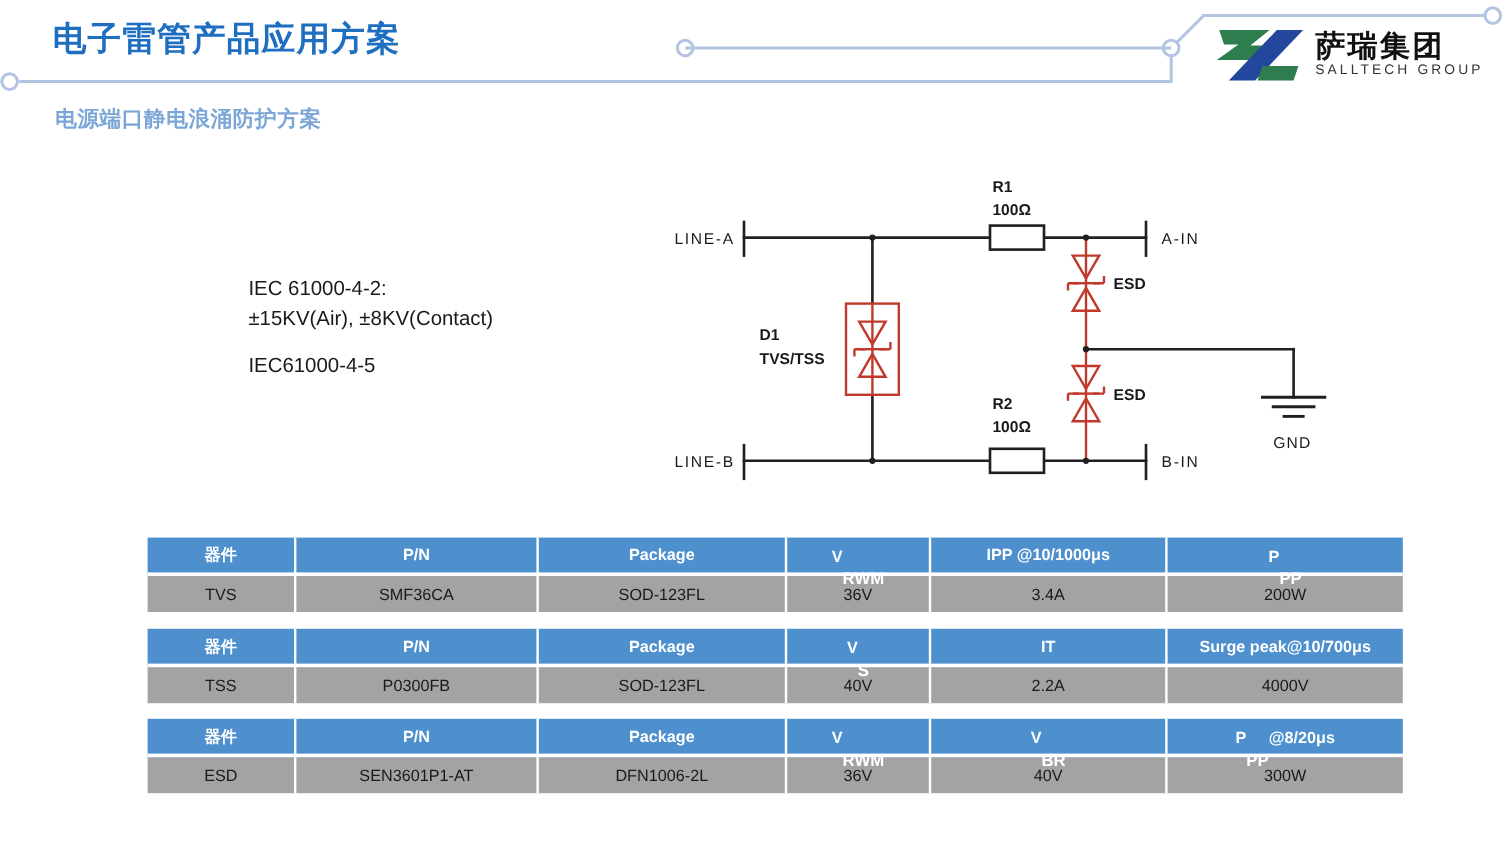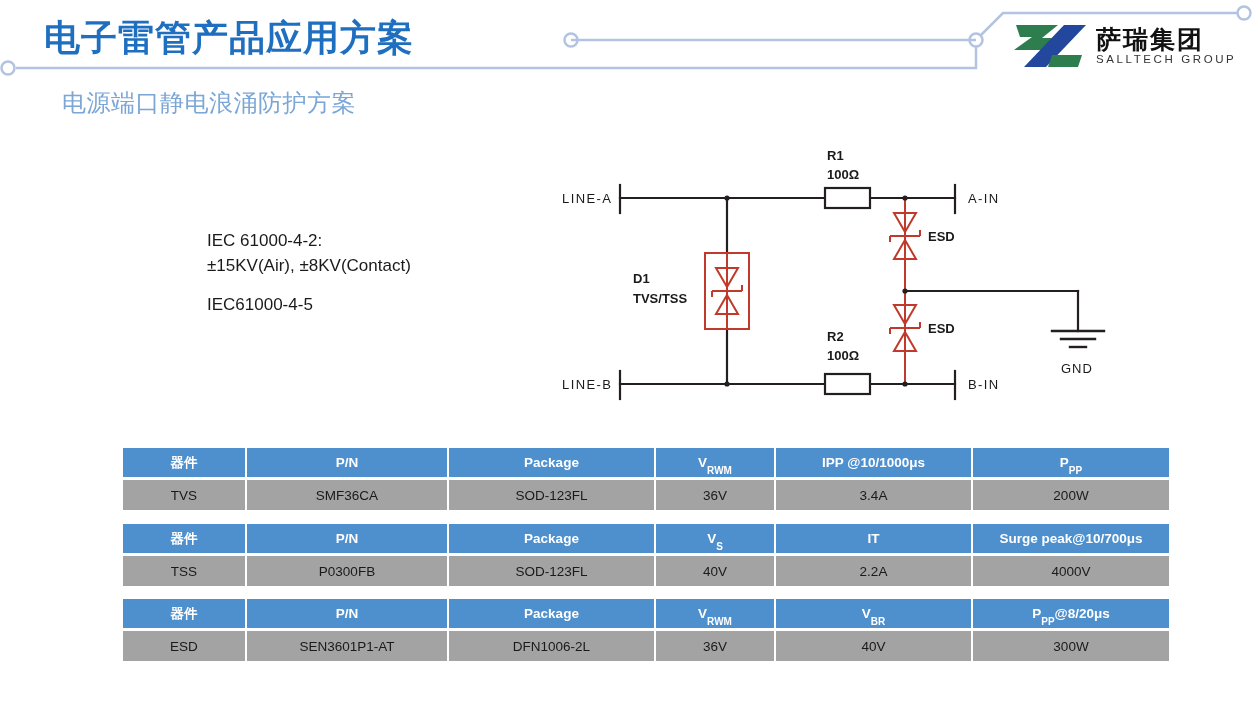--- a/index.html
+++ b/index.html
@@ -19,35 +19,34 @@
   
   #header-deco {
     position: absolute;
     left: 0; top: 0;
     width: 1256px; height: 90px;
     pointer-events: none;
   }
   #page-title {
     position: absolute;
     left: 44px; top: 14px;
-    font-size: 36px;
+    font-size: 28px;
     font-weight: bold;
     letter-spacing: 1px;
     color: #1f6fc0;
     white-space: nowrap;
   }
   #page-subtitle {
     position: absolute;
     left: 46px; top: 87px;
-    font-size: 24px;
-    font-weight: normal;
+    font-size: 18px;
+    font-weight: bold;
     letter-spacing: 0.5px;
     color: #7ba6d6;
     white-space: nowrap;
-    margin-left: 16px;
   }
 
   
   #logo {
     position: absolute;
     left: 1012px; top: 22px;
     width: 236px; height: 48px;
     display: flex;
     align-items: center;
   }
@@ -122,21 +121,21 @@
   .spec-table td:last-child { border-right: none; }
   .spec-table tbody tr { border-top: 3px solid #ffffff; }
 
   .c0 { width: 122px; }
   .c1 { width: 200px; }
   .c2 { width: 205px; }
   .c3 { width: 118px; }
   .c4 { width: 195px; }
   .c5 { width: 196px; }
 
-  sub { font-size: 10px; vertical-align: baseline; position: relative; top: 7px; }
+  sub { font-size: 14px; vertical-align: baseline; position: relative; top: 19px; }
 </style>
 </head>
 <body>
 
 <svg id="header-deco" viewBox="0 0 1256 90">
   <g fill="none" stroke="#b3c3e2" stroke-width="2.5">
     <path d="M16 68 H 976 V 40"></path>
     <path d="M976 40 L 1003 13 H 1238"></path>
   </g>
   <circle cx="8" cy="68" r="6.5" fill="#ffffff" stroke="#b3c3e2" stroke-width="2.5"></circle>

